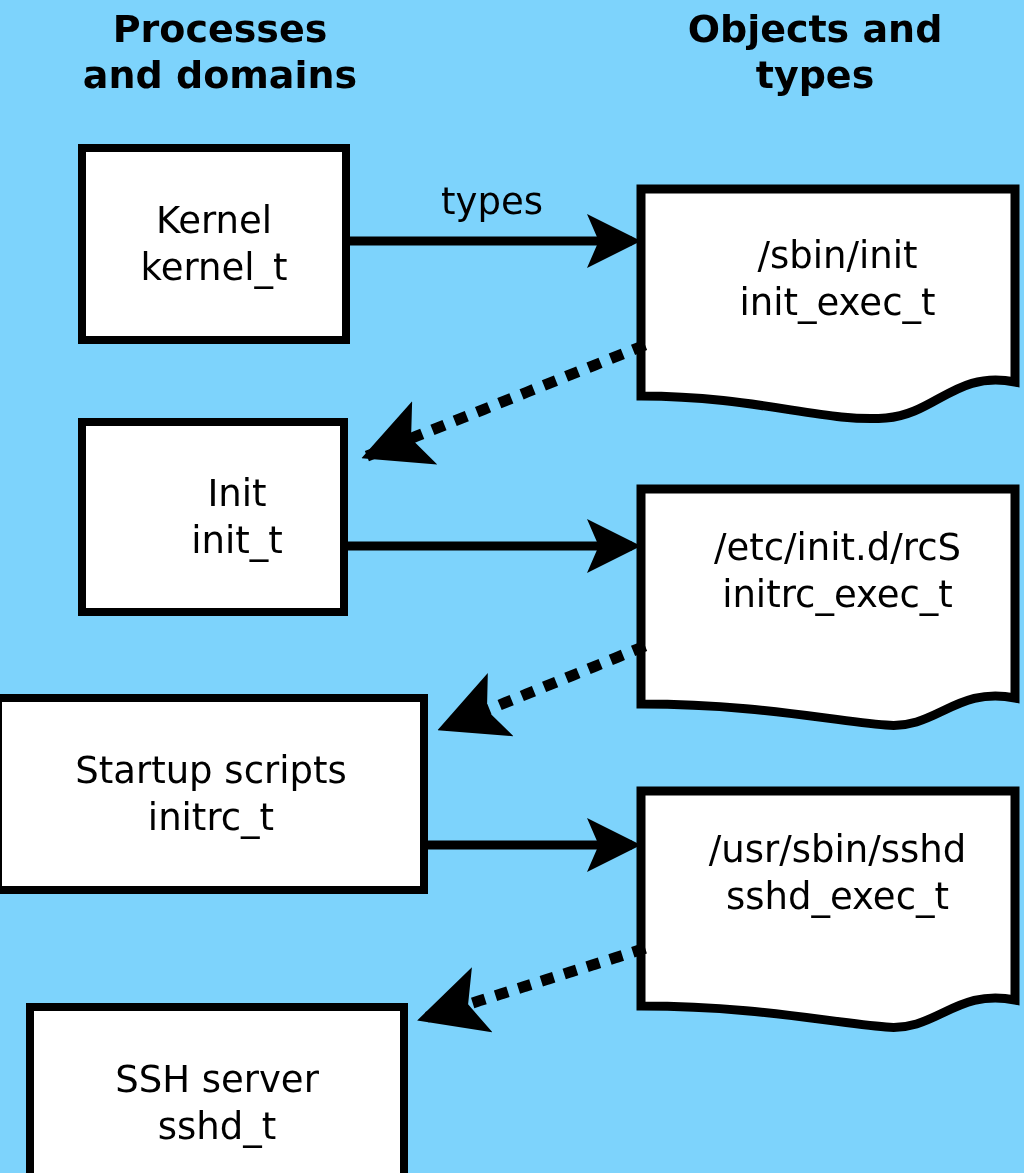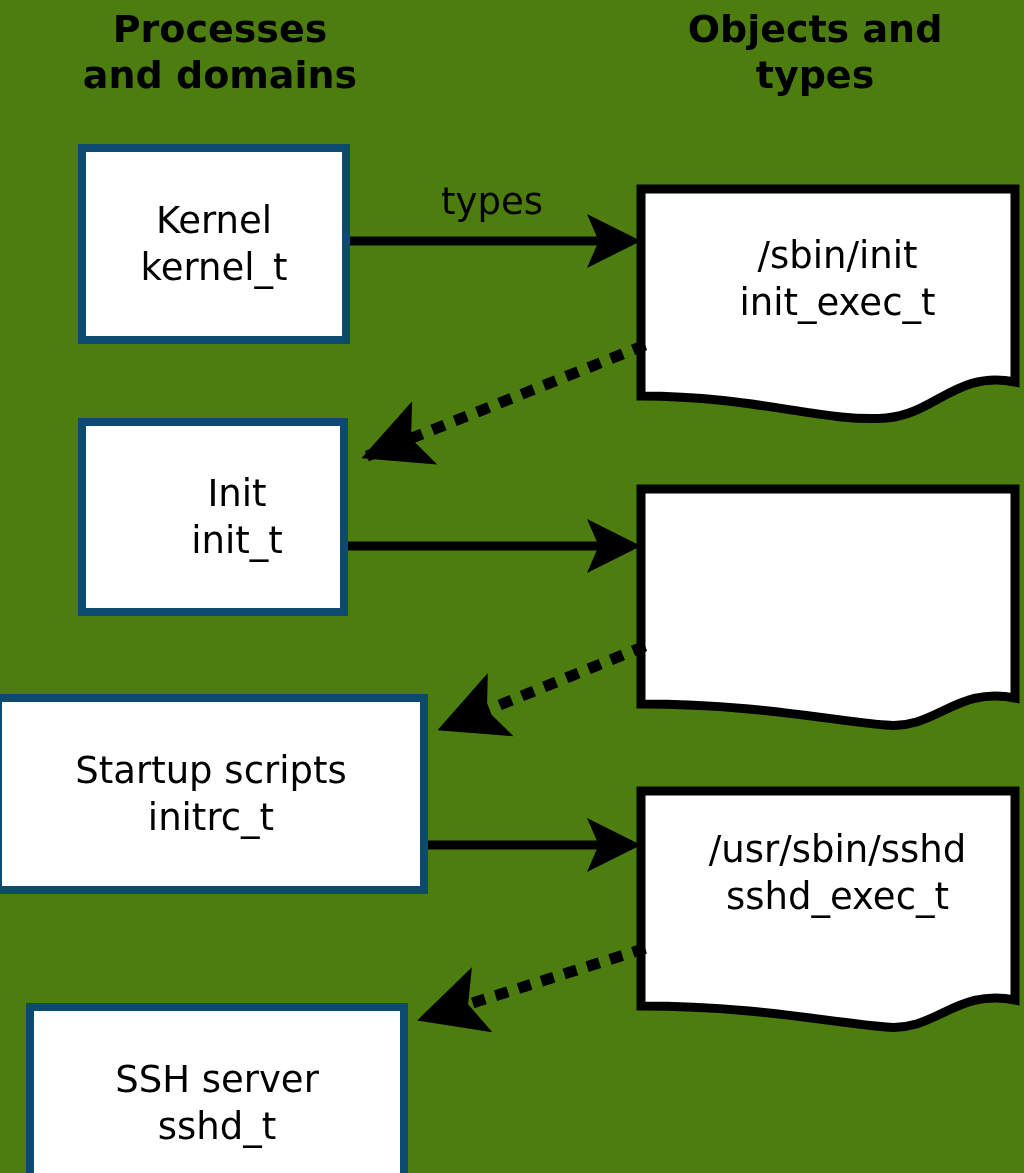--- a/index.html
+++ b/index.html
@@ -4,40 +4,40 @@
 <style>
   html, body {
     margin: 0;
     padding: 0;
     background: #ffffff;
   }
   #canvas {
     position: relative;
     width: 1024px;
     height: 1173px;
-    background: #4d7c0f;
+    background: #7dd3fc;
     overflow: hidden;
     font-family: "DejaVu Sans", "Liberation Sans", sans-serif;
   }
   .col-header {
     position: absolute;
     font-weight: bold;
     font-size: 38px;
     line-height: 46px;
     color: #000000;
     text-align: center;
     white-space: pre-line;
   }
   #header-left  { left: 20px;  top: 6px;  width: 400px; }
   #header-right { left: 610px; top: 6px;  width: 410px; }
 
   .proc-box {
     position: absolute;
     box-sizing: border-box;
-    border: 8px solid #0c4a6e;
+    border: 8px solid #000000;
     background: #ffffff;
     display: flex;
     flex-direction: column;
     align-items: center;
     justify-content: center;
     color: #000000;
   }
   .proc-line {
     font-size: 37px;
     line-height: 47px;
@@ -122,20 +122,24 @@
     <div class="doc-text" style="top:48px;">
       <div class="doc-line">/sbin/init</div>
       <div class="doc-line">init_exec_t</div>
     </div>
   </div>
 
   <div class="doc-shape" style="left:636px; top:484px; width:384px; height:248px;">
     <svg width="384" height="248" viewBox="0 0 384 248">
       <path d="M 5 5 L 379 5 L 379 214 C 320 202 300 246 250 241 C 190 236 120 220 5 220 Z" fill="#ffffff" stroke="#000000" stroke-width="9" stroke-linejoin="miter" stroke-linecap="butt"></path>
     </svg>
+    <div class="doc-text" style="top:40px;">
+      <div class="doc-line">/etc/init.d/rcS</div>
+      <div class="doc-line">initrc_exec_t</div>
+    </div>
   </div>
 
   <div class="doc-shape" style="left:636px; top:786px; width:384px; height:248px;">
     <svg width="384" height="248" viewBox="0 0 384 248">
       <path d="M 5 5 L 379 5 L 379 214 C 320 202 300 246 250 241 C 190 236 120 220 5 220 Z" fill="#ffffff" stroke="#000000" stroke-width="9" stroke-linejoin="miter" stroke-linecap="butt"></path>
     </svg>
     <div class="doc-text" style="top:40px;">
       <div class="doc-line">/usr/sbin/sshd</div>
       <div class="doc-line">sshd_exec_t</div>
     </div>

